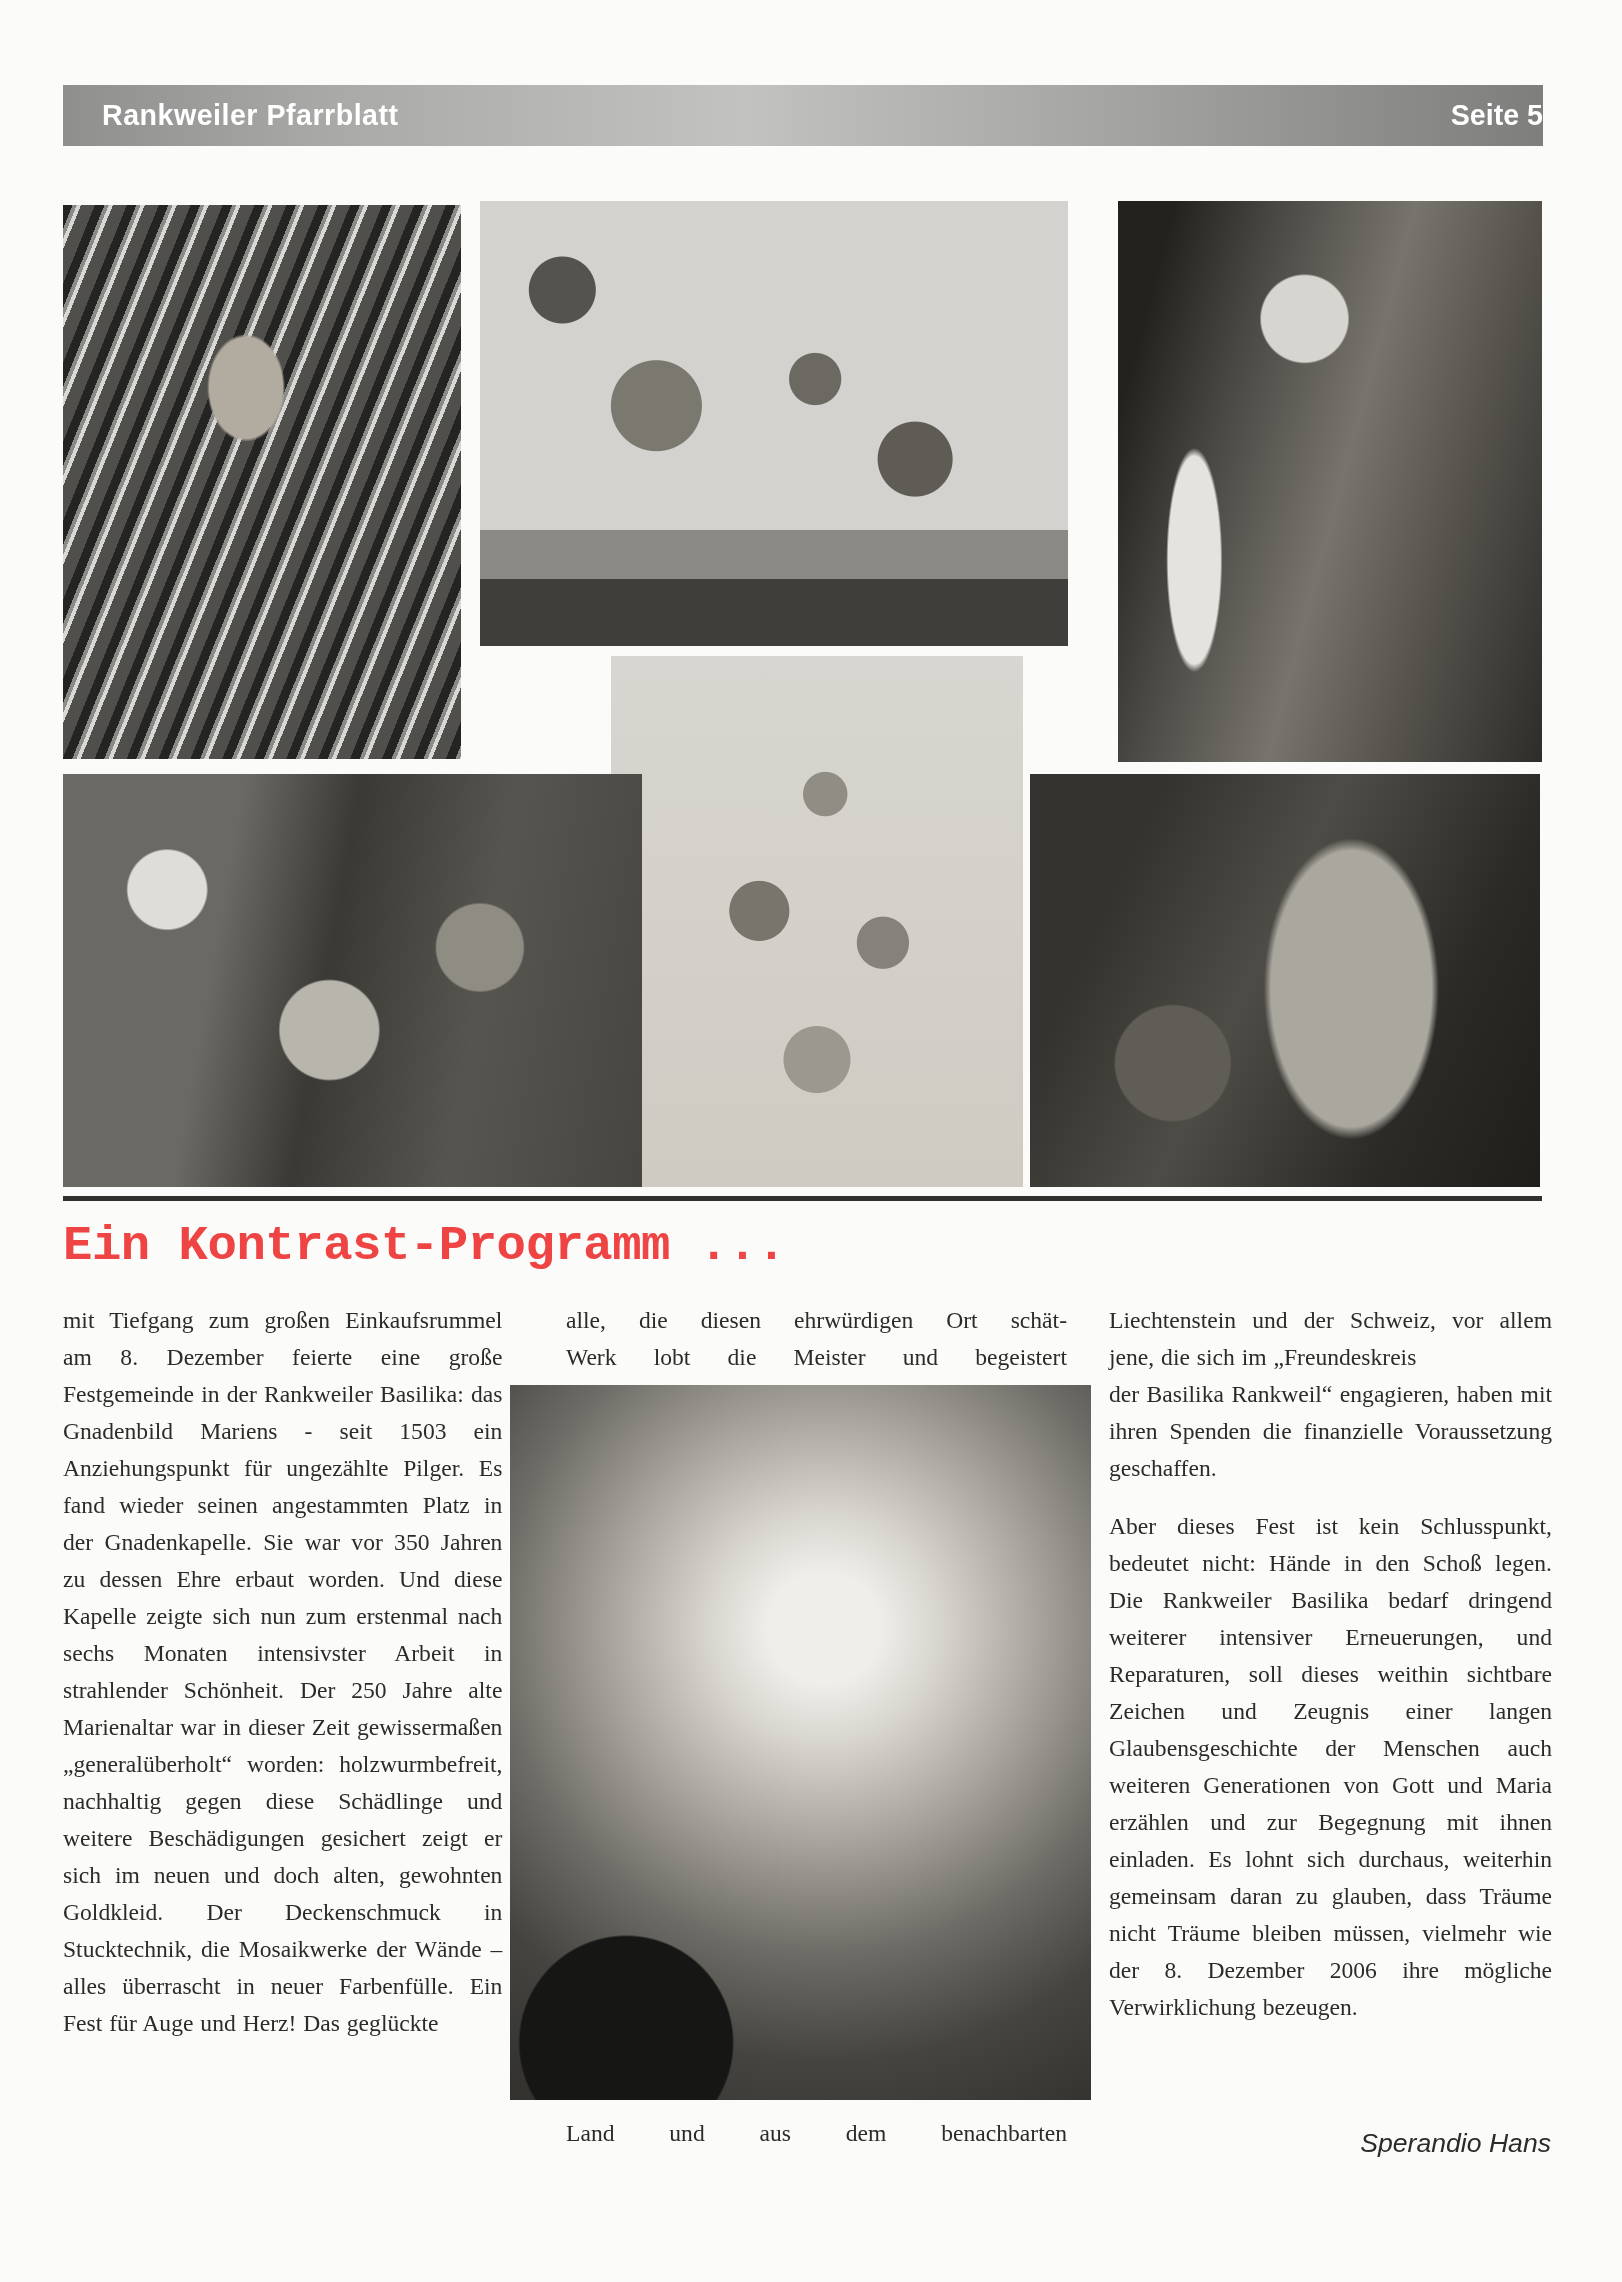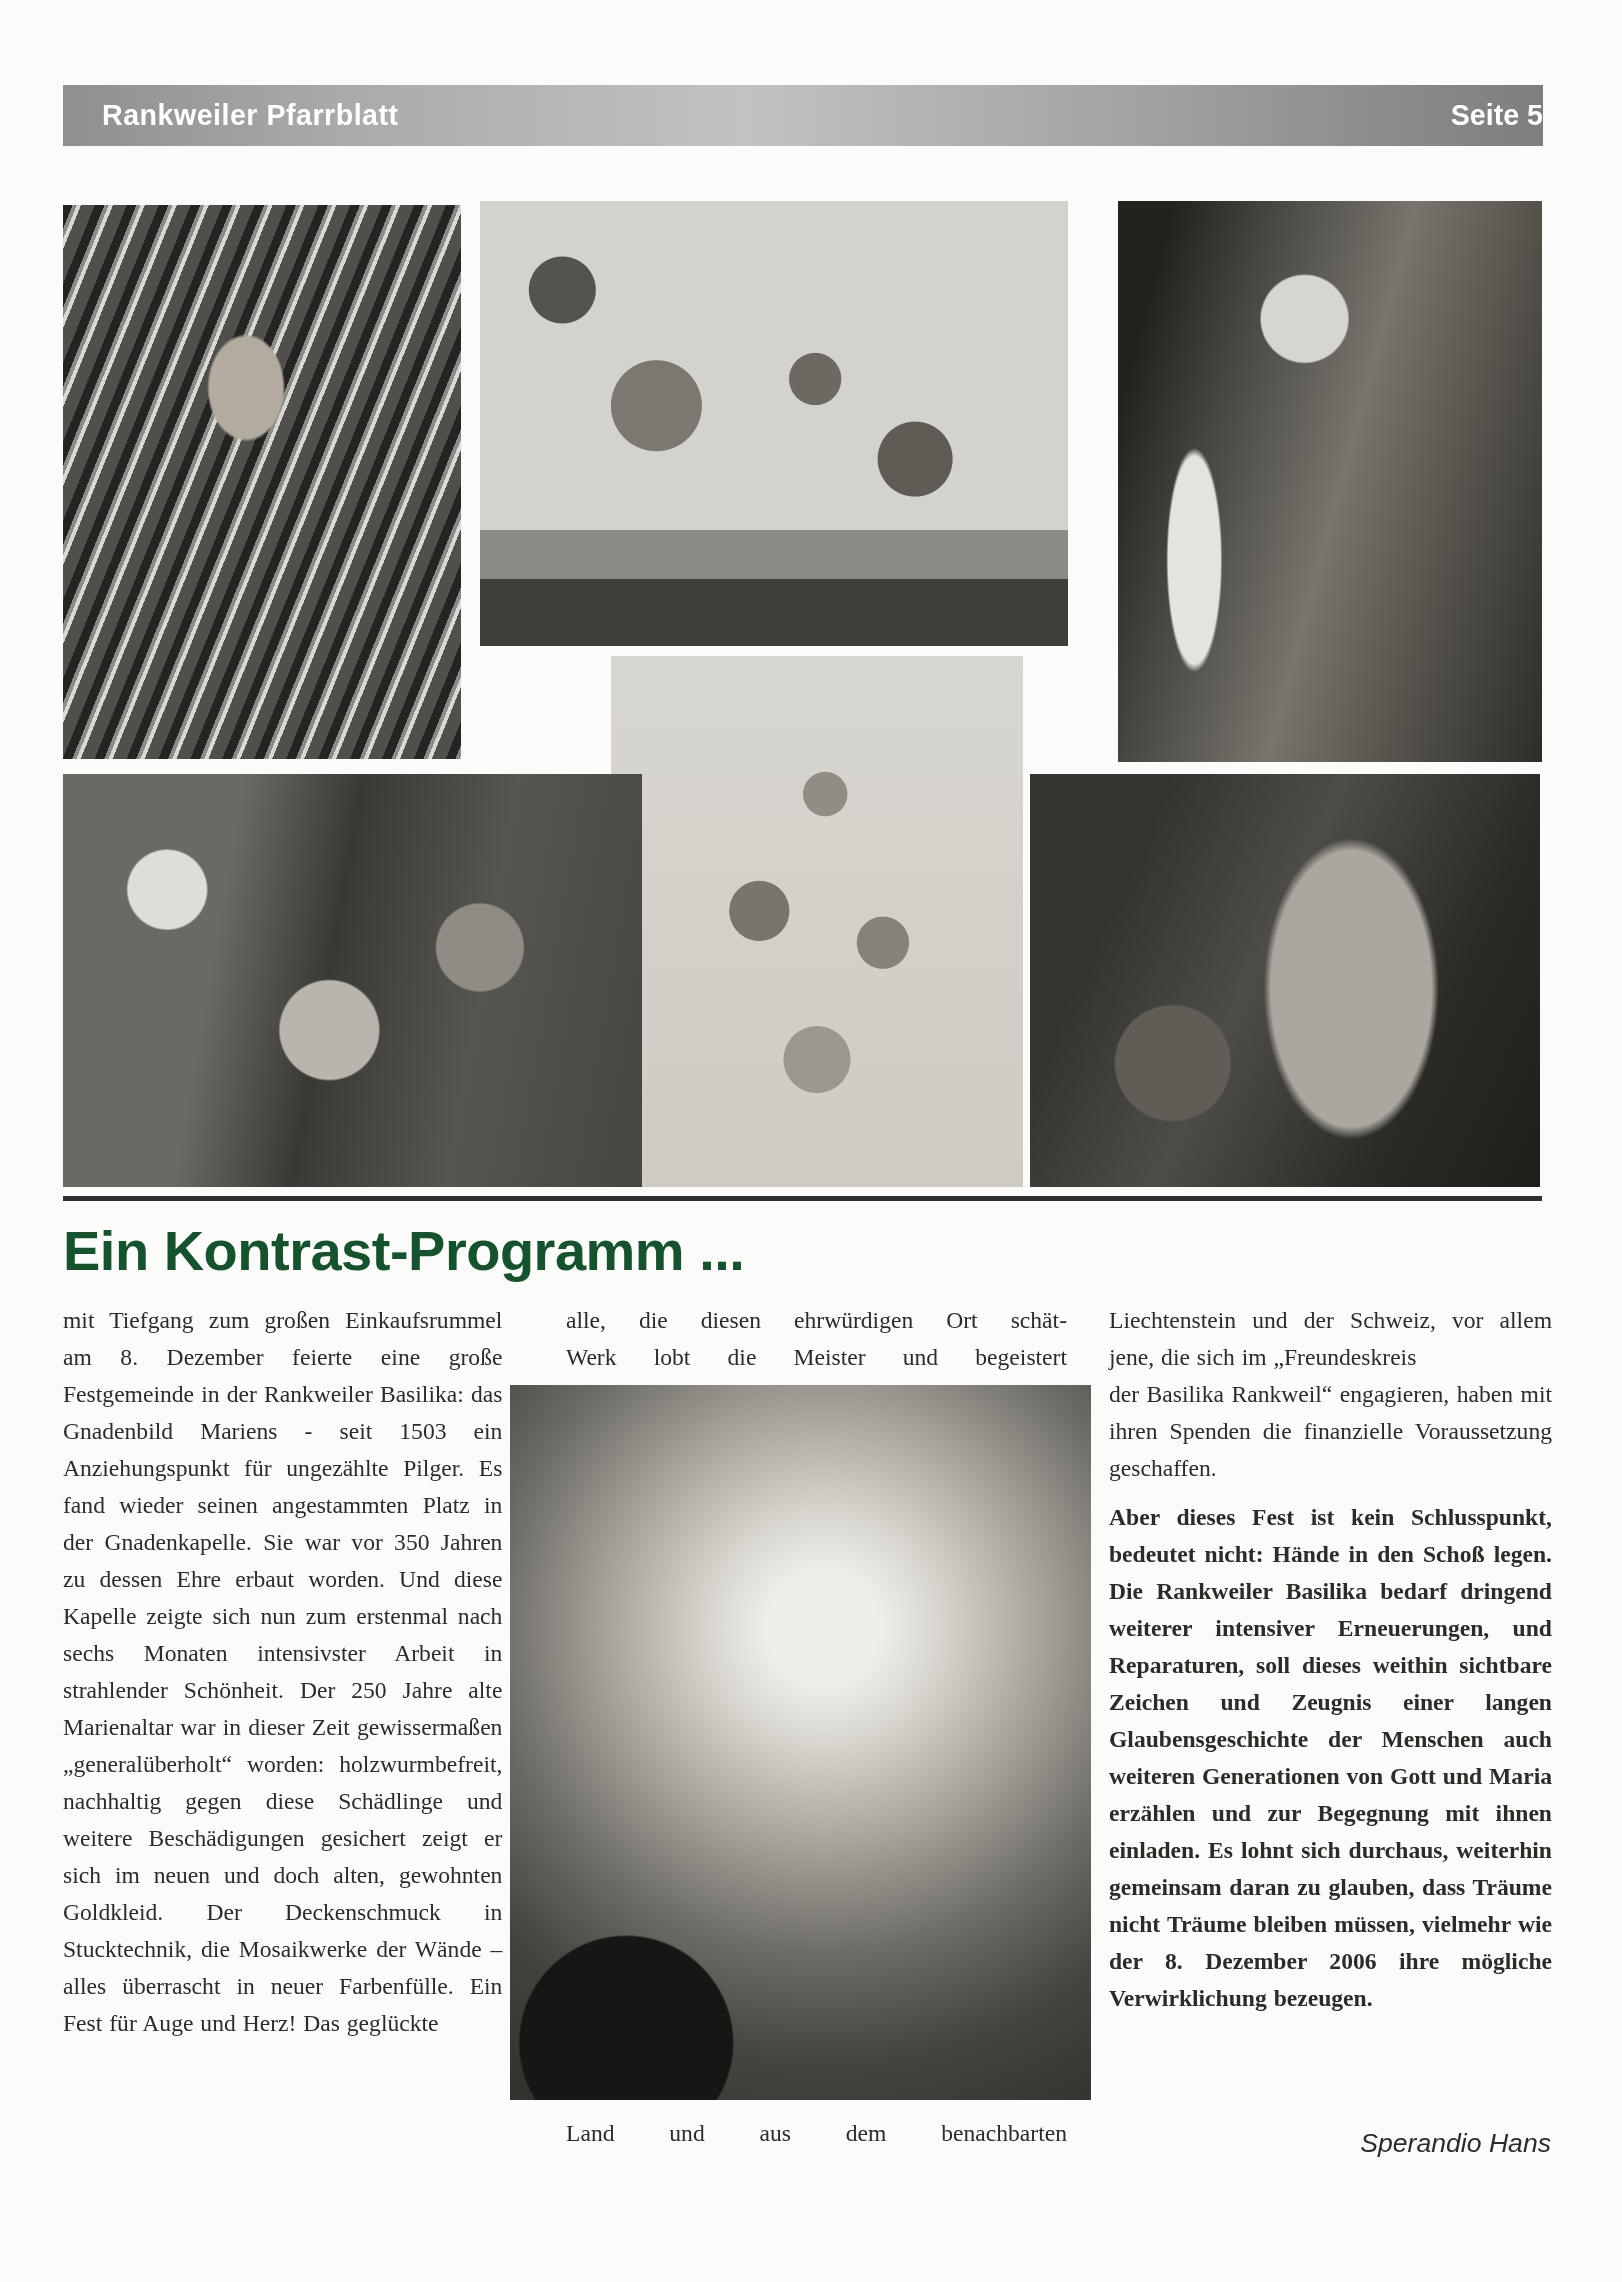--- a/index.html
+++ b/index.html
@@ -54,34 +54,34 @@
         radial-gradient(circle at 28% 70%,#5f5d55 0 57px,rgba(0,0,0,0) 59px),
         linear-gradient(115deg,#34332f 0 20%,#4e4c46 45%,#2b2a26 75%,#1f1e1b 100%);}
   .p7{width:581px;height:715px;margin:8.9px 0 14.8px -56px;position:relative;background-color:#5a5953;
       background:
         radial-gradient(circle at 20% 92%,#161614 0 106px,rgba(0,0,0,0) 108px),
         radial-gradient(circle at 54% 34%,#efeee9 0 55px,#d6d4cd 118px,#a5a39b 217px,#6e6c66 325px,#454440 433px,#33322f 552px);}
   
   .rule{position:absolute;left:63px;top:1196px;width:1479px;height:4.9px;background:#30302e;}
   .headline{
     position:absolute;left:63px;top:1218px;
-    font-family:Liberation Sans, sans-serif;font-weight:bold;
-    font-size:56px;color:#14532d;letter-spacing:-0.5px;
+    font-family:Liberation Mono, monospace;font-weight:bold;
+    font-size:49px;color:#ef4444;letter-spacing:-0.5px;
   }
   
   .col{
     position:absolute;top:1302px;height:951px;
     font-size:23.6px;line-height:37px;text-align:justify;
     hyphens:auto;-webkit-hyphens:auto;word-spacing:1px;color:#2c2b28;
   }
   .col-1{left:63px;width:465px;}
   .col-2{left:566px;width:501px;}
   .col-3{left:1076px;width:476px;}
   .col p{margin:0;}
-  .col .para-gap{margin-top:12px;font-weight:bold;}
+  .col .para-gap{margin-top:21px;}
   .jline{text-align:justify;text-align-last:justify;}
   .wrap-right{float:right;width:25.6px;height:723px;margin-top:75px;}
   .wrap-left{float:left;width:33px;height:723px;margin-top:75px;}
   
   .signature{
     position:absolute;right:71px;top:2128px;
     font-family:"Liberation Sans", sans-serif;font-style:italic;
     font-size:26.6px;color:#2c2b28;
   }
 </style>

